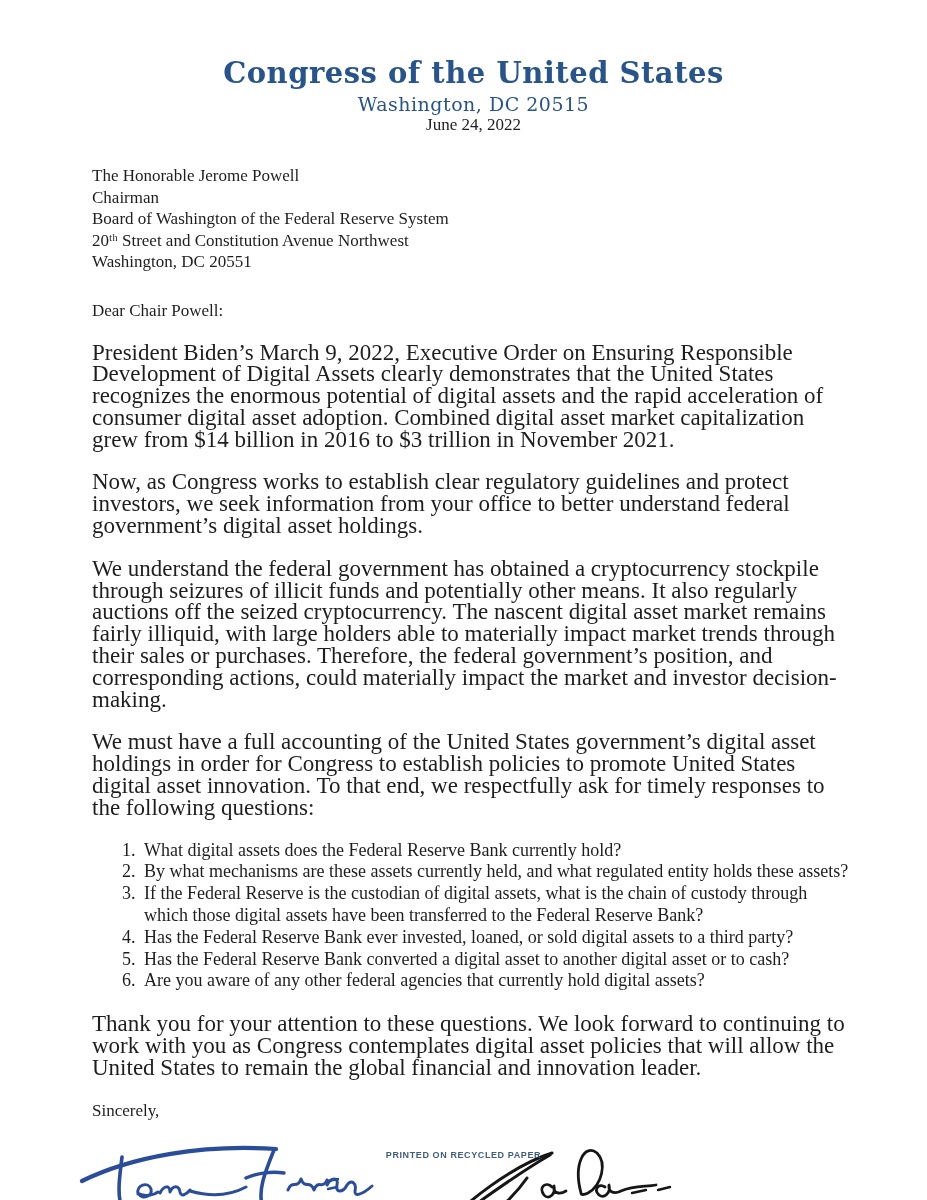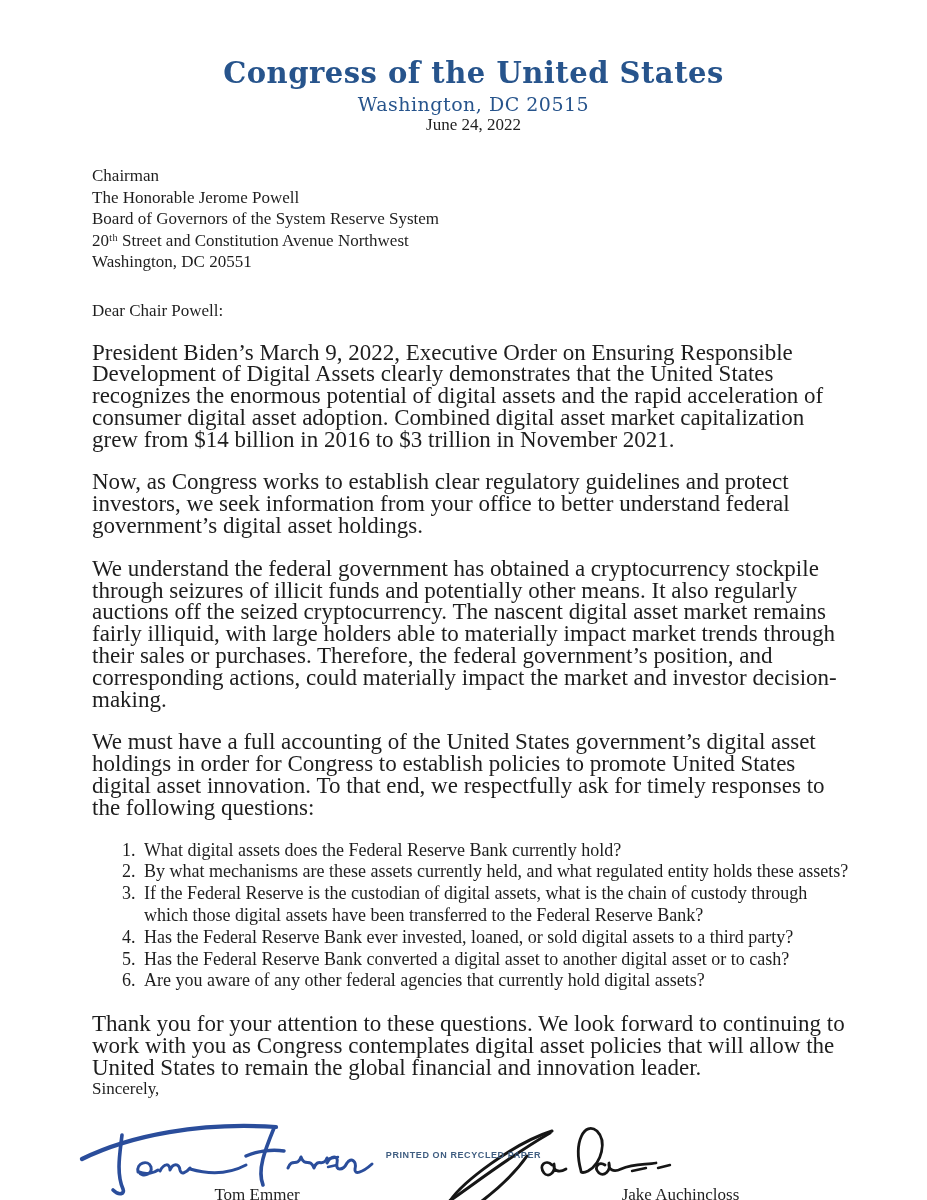--- a/index.html
+++ b/index.html
@@ -52,21 +52,21 @@
     max-width: 770px;
   }
   ol.questions {
     margin: 21px 0 0 0;
     padding-left: 48px;
     font-size: 18px;
     line-height: 21.8px;
     max-width: 740px;
   }
   ol.questions li { padding-left: 4px; margin: 0; }
-  .signoff { font-size: 17px; }
+  .signoff { margin-top: 22px; font-size: 17px; }
   
   .sig-row {
     display: flex;
     margin-top: 14px;
     align-items: flex-end;
     text-align: center;
   }
   .sig-block { position: relative; }
   .sig-left { flex: 0 0 330px; }
   .sig-right { flex: 1 1 auto; padding-left: 84px; }
@@ -101,23 +101,23 @@
 <div class="page">
 
   <header class="letterhead">
     <div class="lh-title">Congress of the United States</div>
     <div class="lh-sub">Washington, DC 20515</div>
   </header>
 
   <div class="date">June 24, 2022</div>
 
   <div class="recipient">
+    <div>The Honorable Jerome Powell</div>
     <div>Chairman</div>
-    <div>The Honorable Jerome Powell</div>
-    <div>Board of Governors of the System Reserve System</div>
+    <div>Board of Washington of the Federal Reserve System</div>
     <div>20ᵗʰ Street and Constitution Avenue Northwest</div>
     <div>Washington, DC 20551</div>
   </div>
 
   <div class="salutation">Dear Chair Powell:</div>
 
   <p class="body-par">President Biden’s March 9, 2022, Executive Order on Ensuring Responsible Development of Digital Assets clearly demonstrates that the United States recognizes the enormous potential of digital assets and the rapid acceleration of consumer digital asset adoption. Combined digital asset market capitalization grew from $14 billion in 2016 to $3 trillion in November 2021.</p>
   <p class="body-par">Now, as Congress works to establish clear regulatory guidelines and protect investors, we seek information from your office to better understand federal government’s digital asset holdings.</p>
   <p class="body-par">We understand the federal government has obtained a cryptocurrency stockpile through seizures of illicit funds and potentially other means. It also regularly auctions off the seized cryptocurrency. The nascent digital asset market remains fairly illiquid, with large holders able to materially impact market trends through their sales or purchases. Therefore, the federal government’s position, and corresponding actions, could materially impact the market and investor decision-making.</p>
   <p class="body-par">We must have a full accounting of the United States government’s digital asset holdings in order for Congress to establish policies to promote United States digital asset innovation. To that end, we respectfully ask for timely responses to the following questions:</p>

